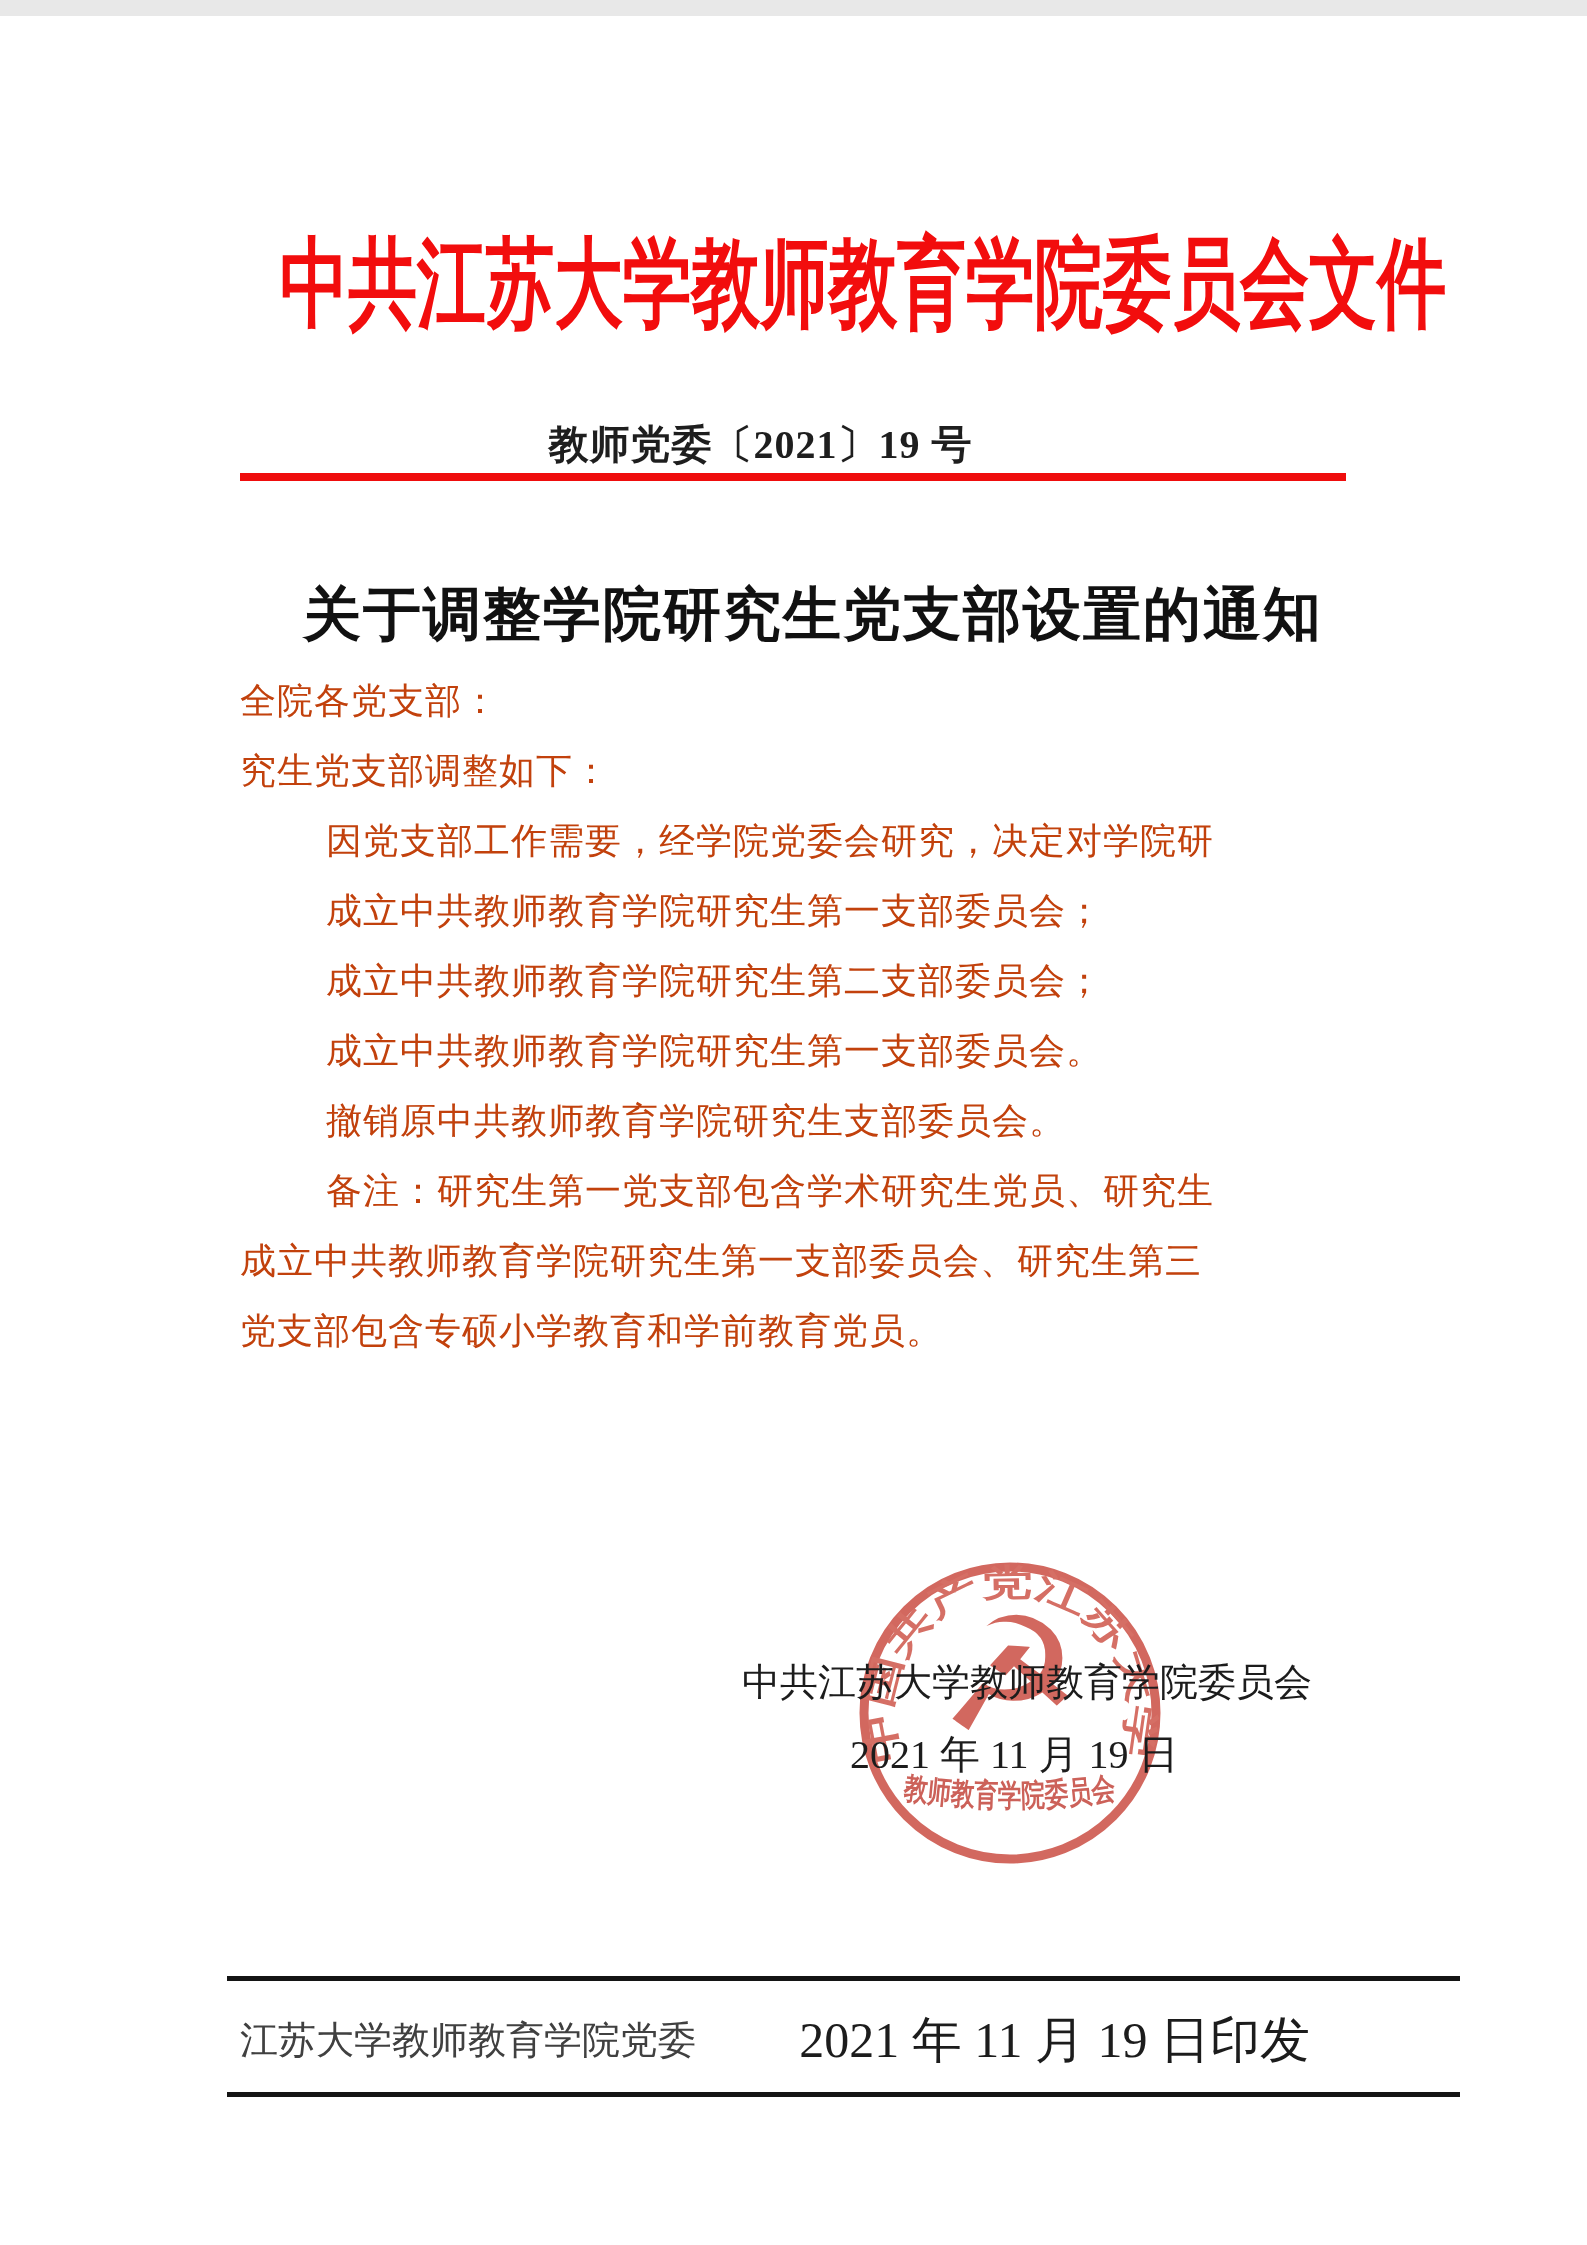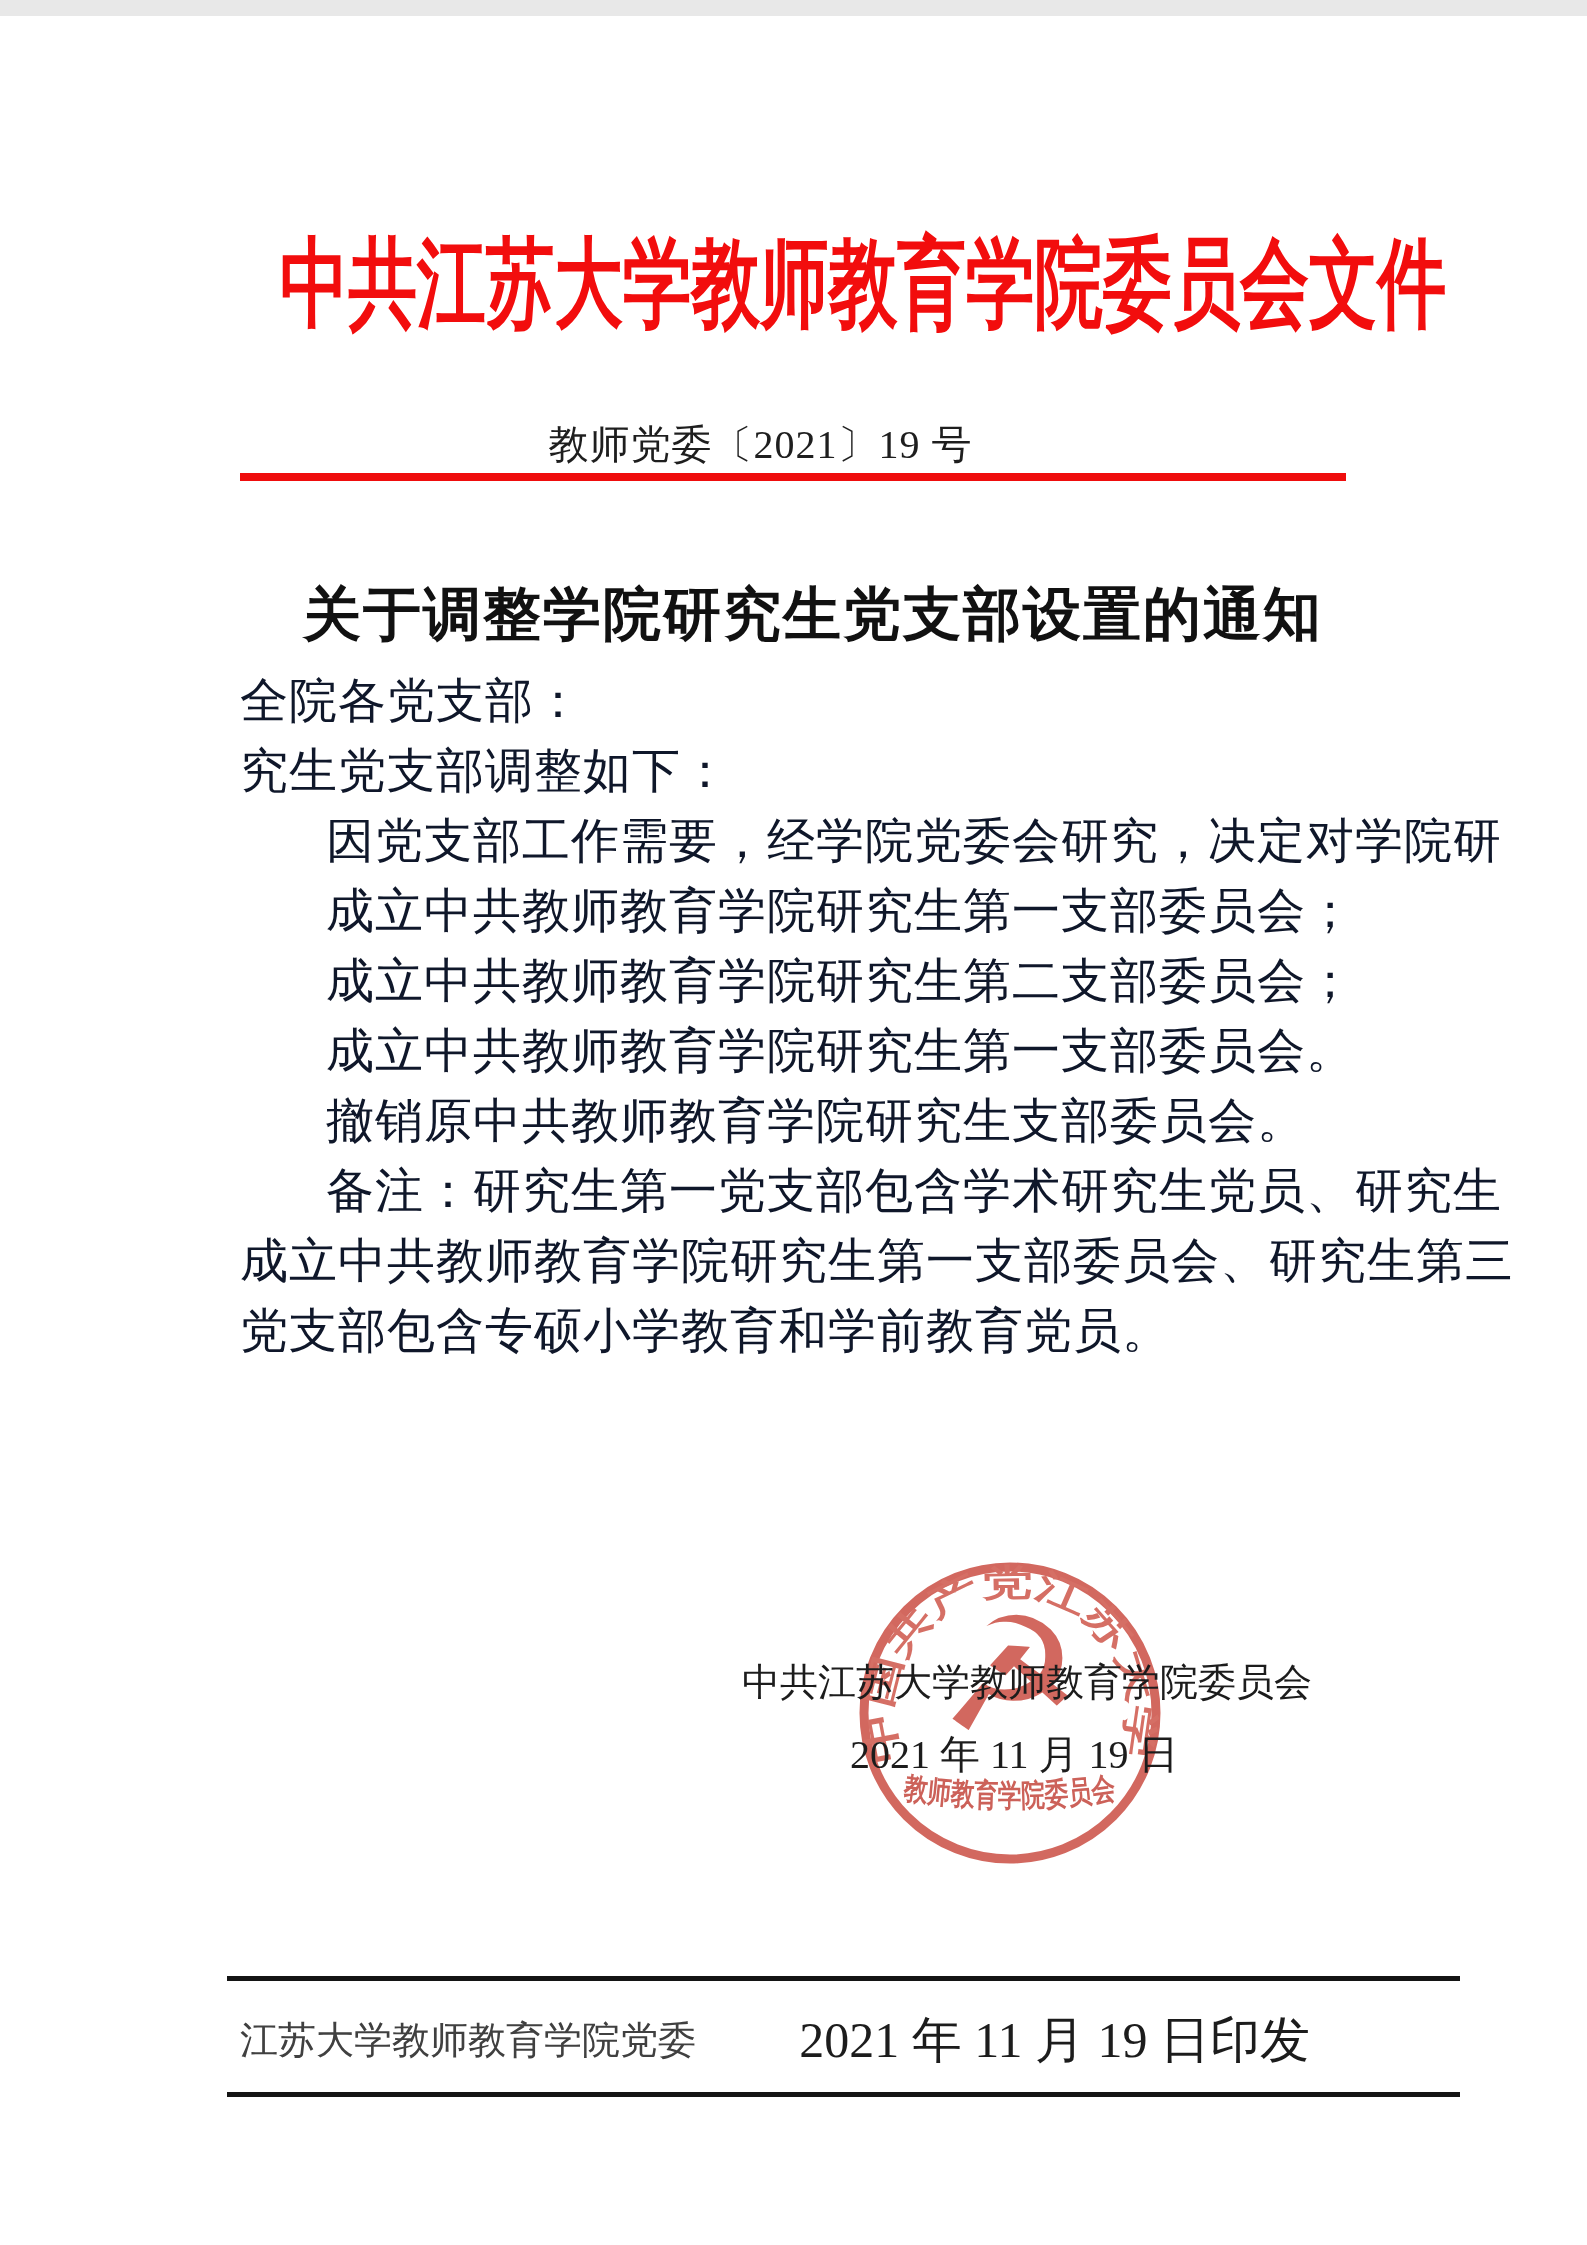--- a/index.html
+++ b/index.html
@@ -23,39 +23,40 @@
     color:#f20d0d;
     transform:translateX(30px) scaleX(0.70);
     transform-origin:center;
     letter-spacing:0;
   }
   .doc-number{
     position:absolute;top:406px;left:0;right:66px;
     text-align:center;
     font-size:40px;line-height:46px;color:#1e1e1e;
     letter-spacing:1px;
+    font-weight:bold;
   }
   .red-line{
     position:absolute;top:457px;left:240px;width:1106px;height:8px;
     background:#ef0d0d;
   }
   
   .doc-title{
     position:absolute;top:566px;left:303px;
     font-size:58px;line-height:66px;font-weight:800;
     letter-spacing:2px;color:#111;
     white-space:nowrap;
   }
   
   .body-block{
     position:absolute;top:650px;left:240px;width:1122px;
   }
   .body-line{
     height:70px;line-height:70px;
-    font-size:48px;letter-spacing:1px;color:#0f172a;
+    font-size:36px;letter-spacing:1px;color:#c2410c;
     white-space:nowrap;
   }
   .body-line.indent{padding-left:86px;}
   
   .sig-name{
     position:absolute;top:1644px;left:742px;
     font-size:38px;line-height:44px;color:#1c1c1c;
     white-space:nowrap;z-index:2;
   }
   .sig-date{

